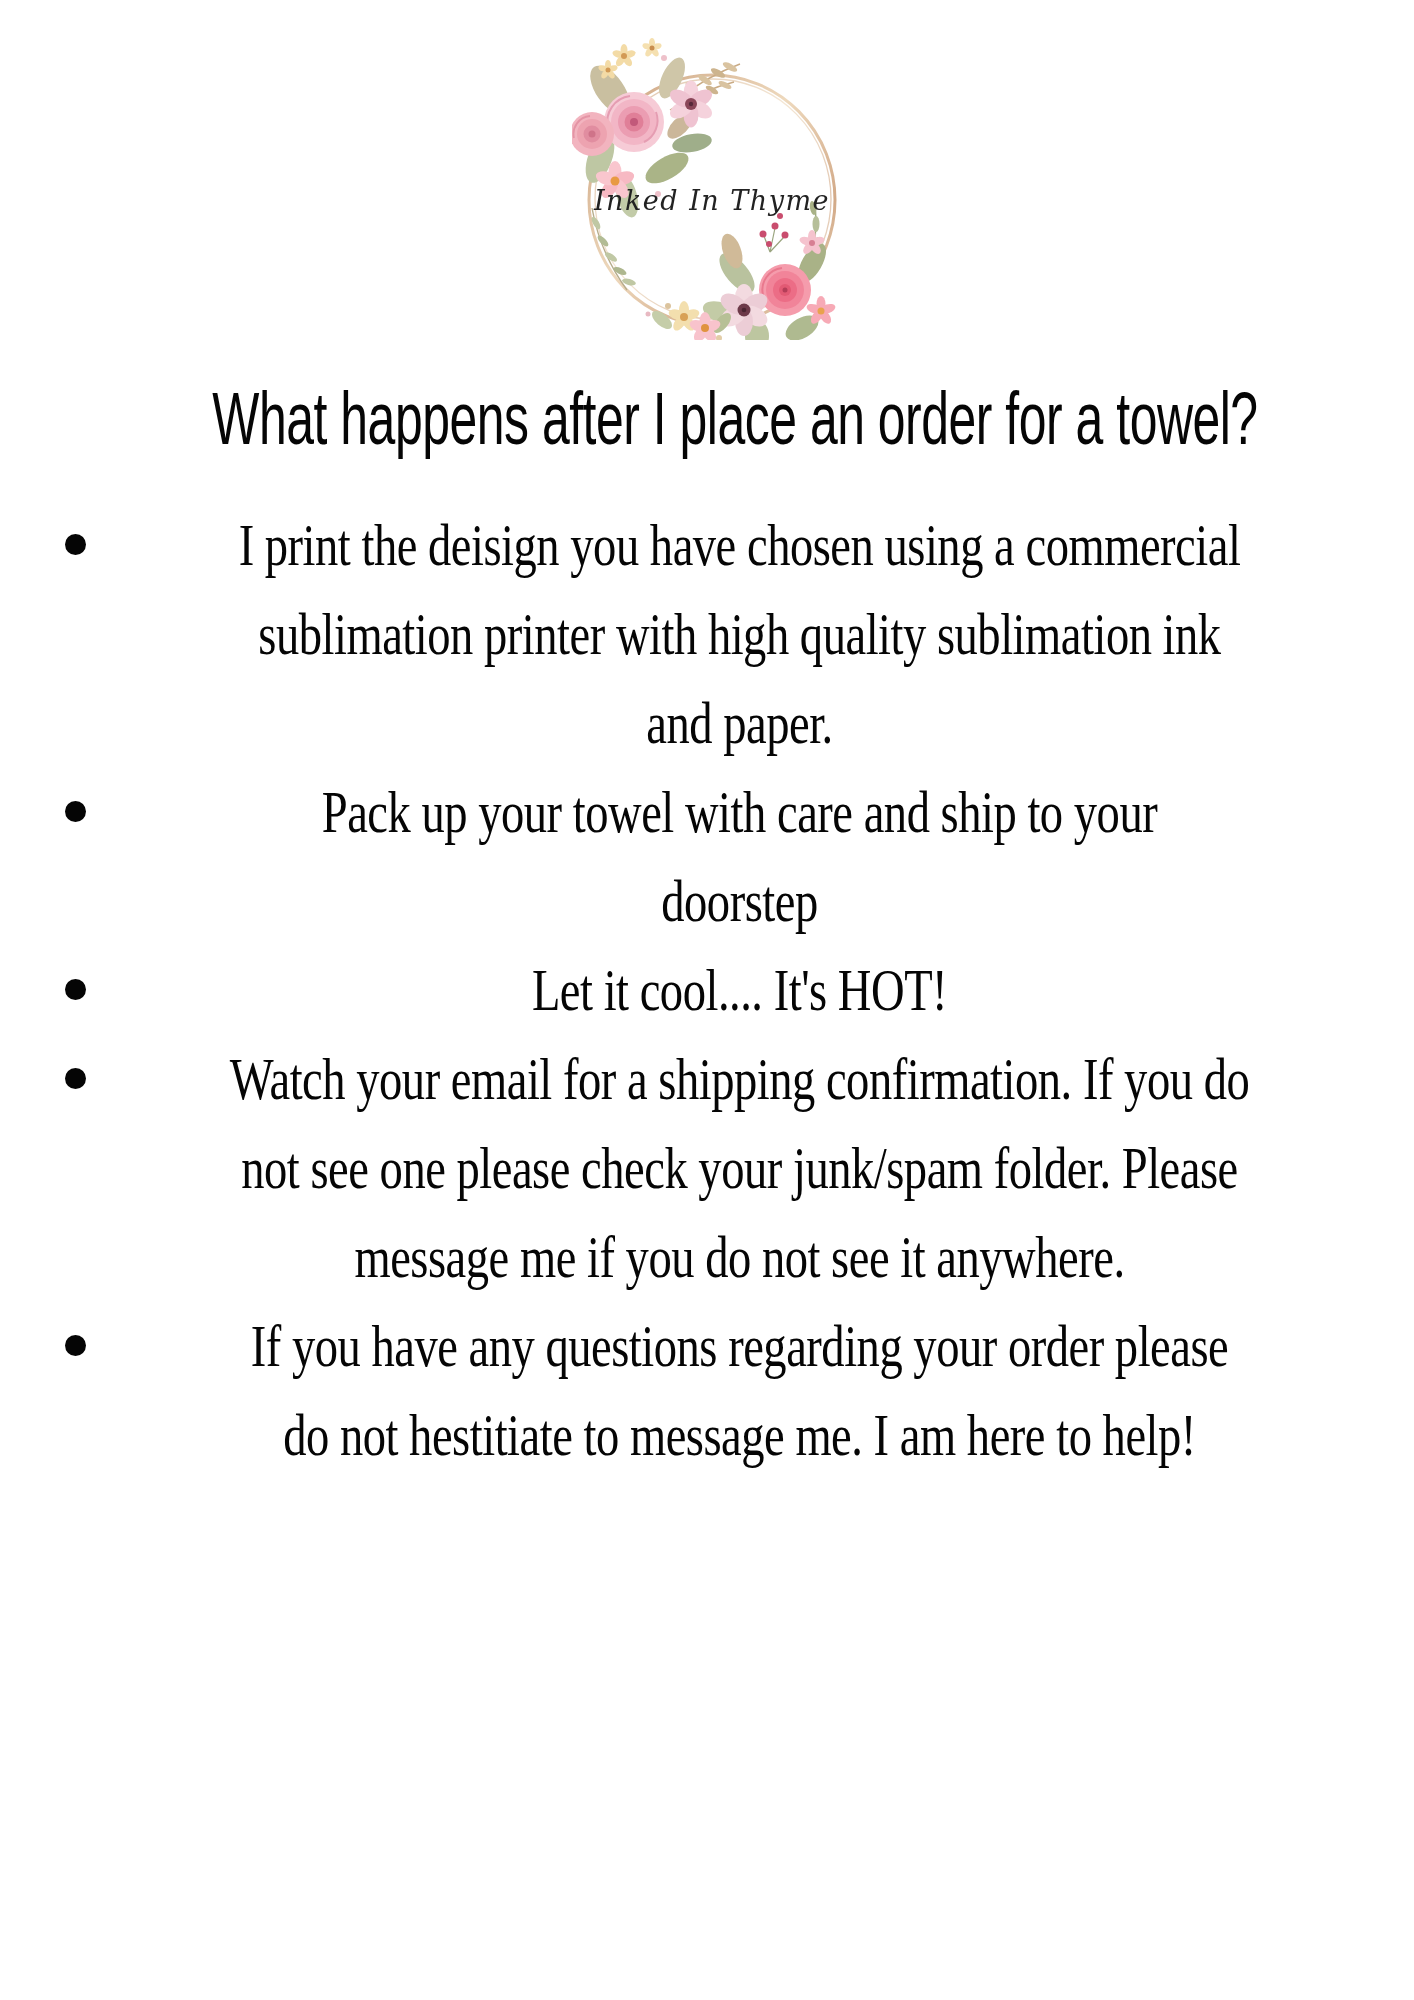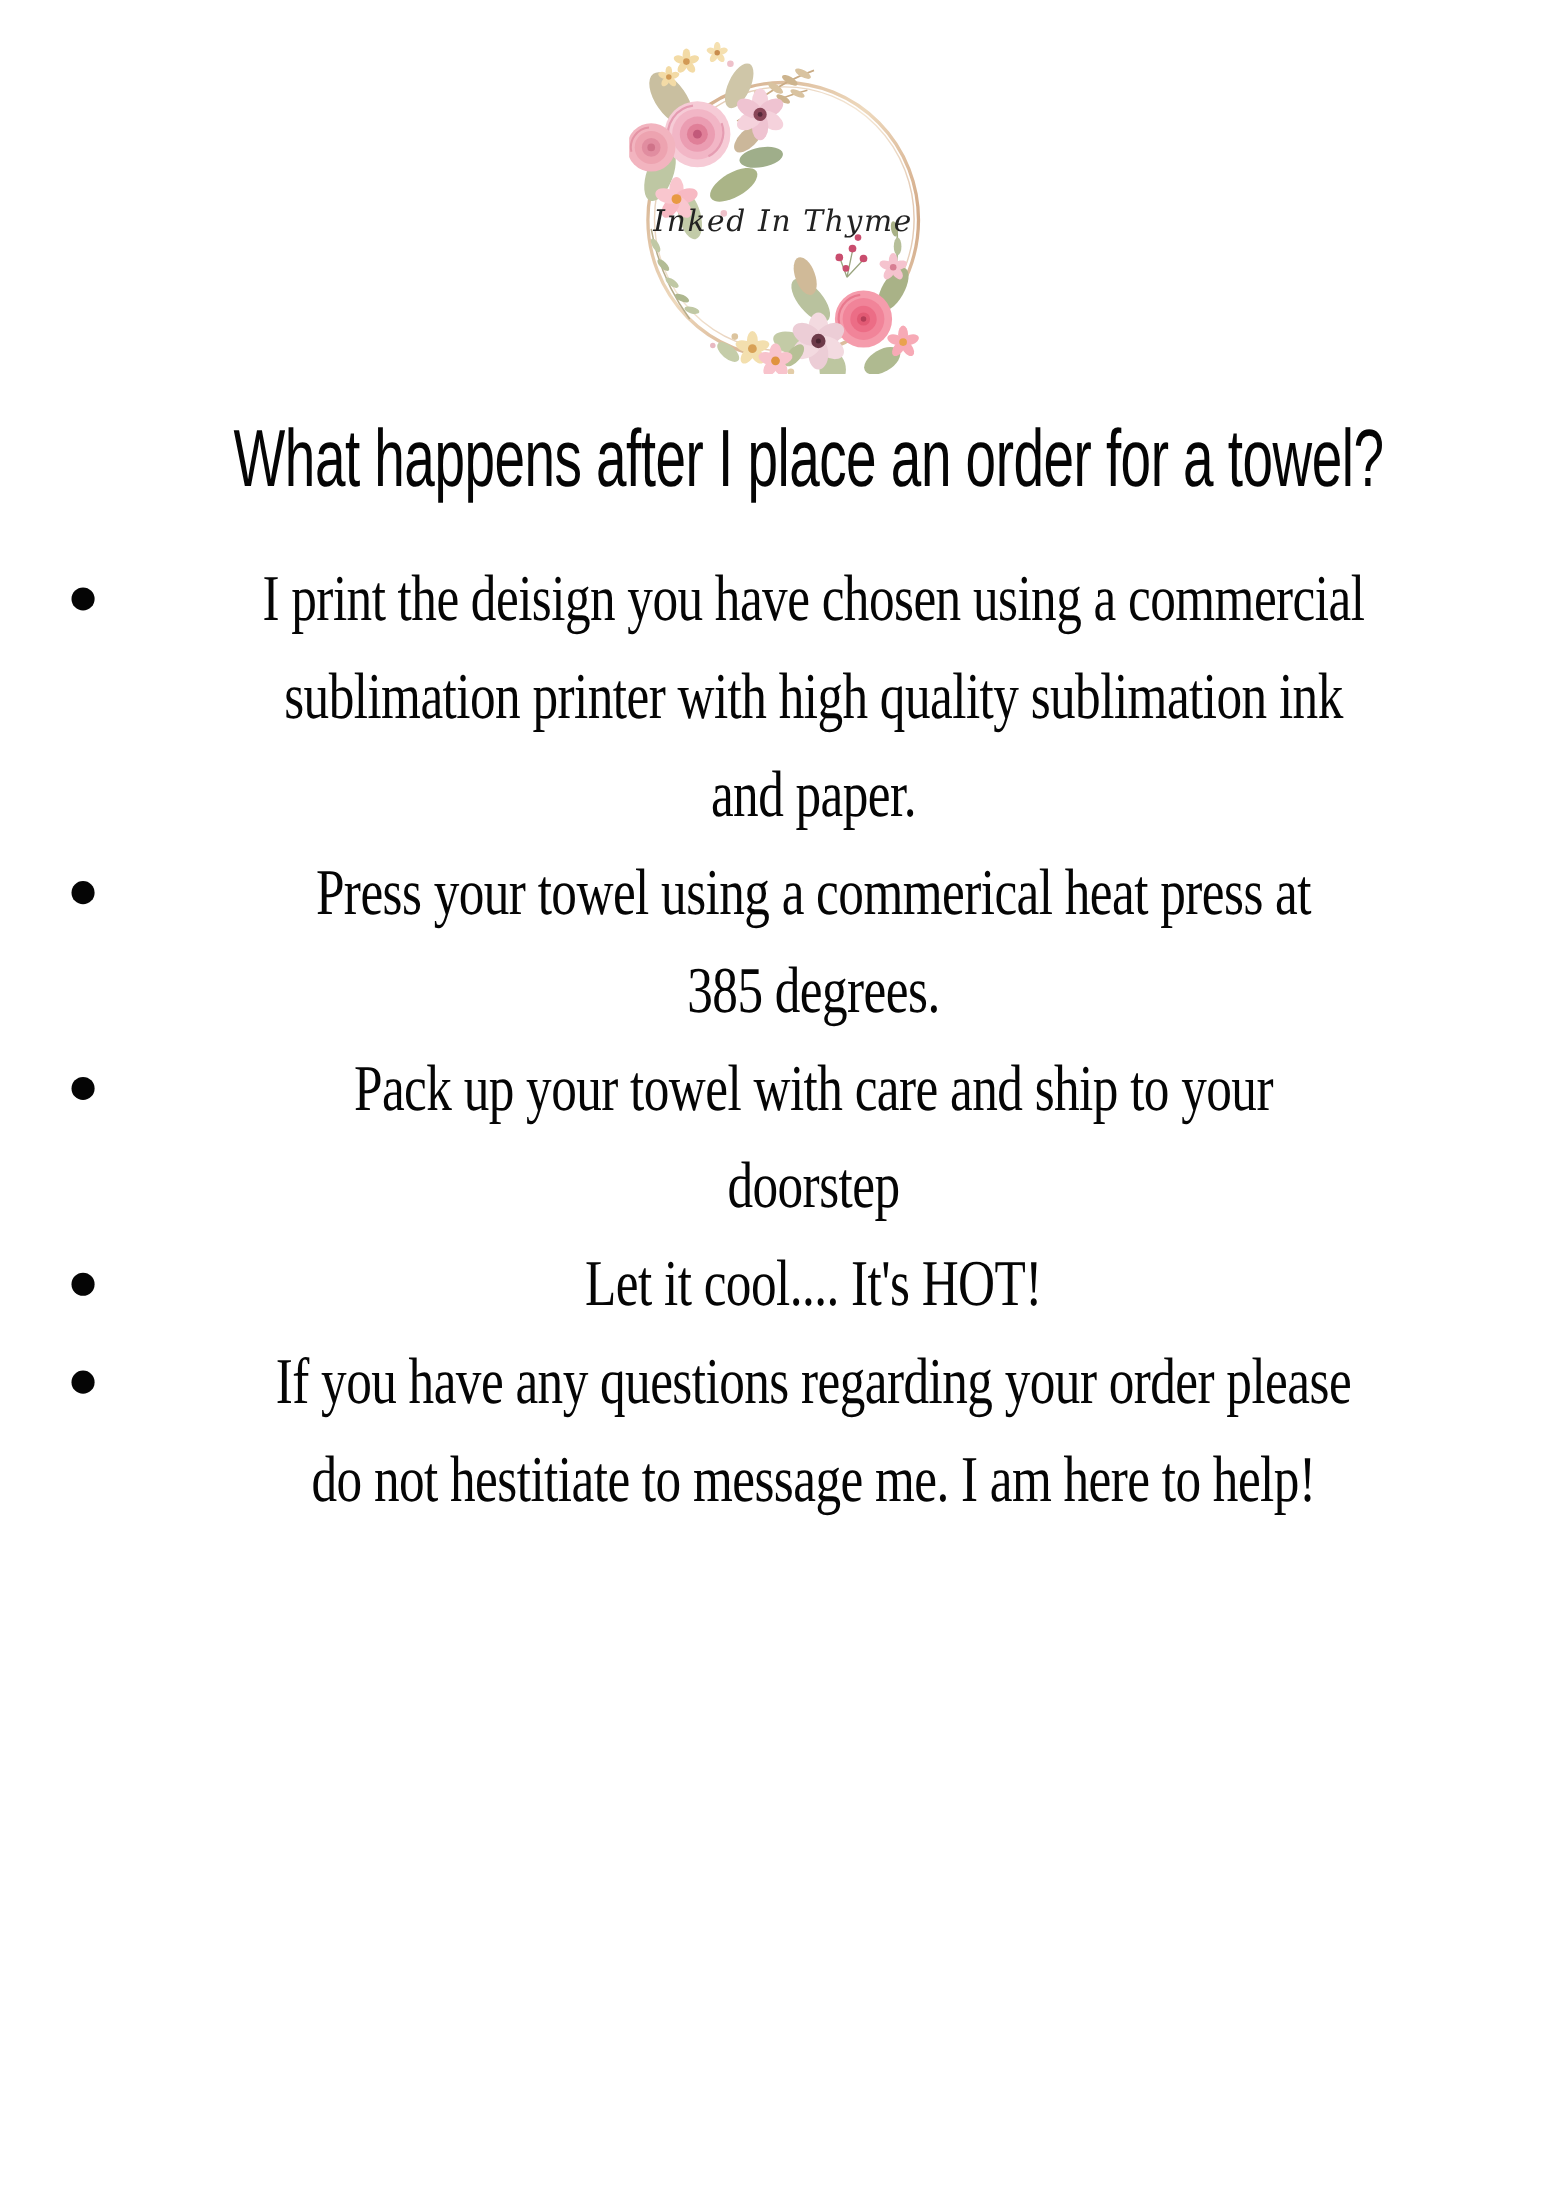--- a/index.html
+++ b/index.html
@@ -287,44 +287,45 @@
   <li class="bullet-item">
     <span class="dot"></span>
     <div class="lines">
           <div class="line">I print the deisign you have chosen using a commercial</div>
           <div class="line">sublimation printer with high quality sublimation ink</div>
           <div class="line">and paper.</div>
         </div>
   </li>
 
 
-  <li class="bullet-item">
-    <span class="dot"></span>
-    <div class="lines">
-          <div class="line">Press your towel using a commerical heat press at</div>
-          <div class="line">385 degrees.</div>
-        </div>
-  </li>
 
   <li class="bullet-item">
     <span class="dot"></span>
     <div class="lines">
           <div class="line">Pack up your towel with care and ship to your</div>
           <div class="line">doorstep</div>
         </div>
   </li>
 
   <li class="bullet-item">
     <span class="dot"></span>
     <div class="lines">
           <div class="line">Let it cool.... It's HOT!</div>
         </div>
   </li>
 
 
+  <li class="bullet-item">
+    <span class="dot"></span>
+    <div class="lines">
+          <div class="line">Watch your email for a shipping confirmation. If you do</div>
+          <div class="line">not see one please check your junk/spam folder. Please</div>
+          <div class="line">message me if you do not see it anywhere.</div>
+        </div>
+  </li>
 
   <li class="bullet-item">
     <span class="dot"></span>
     <div class="lines">
           <div class="line">If you have any questions regarding your order please</div>
           <div class="line">do not hestitiate to message me. I am here to help!</div>
         </div>
   </li>
 </ul>
 

